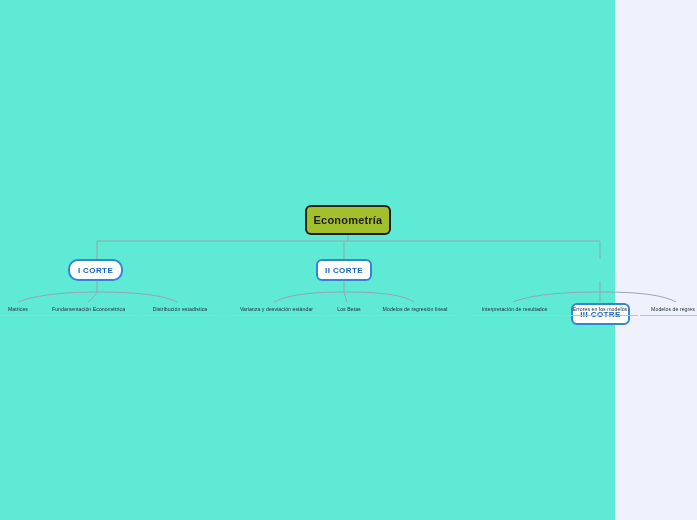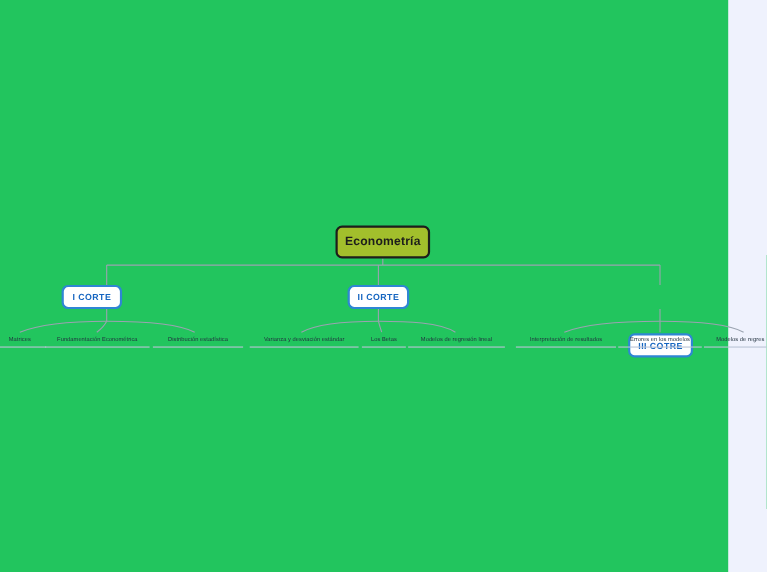--- a/index.html
+++ b/index.html
@@ -8,23 +8,23 @@
   }
   body {
     width: 697px;
     height: 520px;
     overflow: hidden;
     font-family: "Liberation Sans", sans-serif;
     background: #eff2fd;
   }
   #canvas {
     position: relative;
-    width: 662px;
+    width: 615px;
     height: 520px;
-    background: #22c55e;
+    background: #5eead4;
   }
   #edge-layer {
     position: absolute;
     left: 0;
     top: 0;
     width: 697px;
     height: 520px;
     pointer-events: none;
   }
 
@@ -55,21 +55,21 @@
   .node-branch {
     height: 22px;
     background: #ffffff;
     border: 2px solid #2f86d4;
     border-radius: 6px;
     color: #1565c0;
     font-size: 8px;
     font-weight: bold;
     letter-spacing: 0.4px;
   }
-  .branch-1 { left: 56px;  top: 259px; width: 55px; }
+  .branch-1 { left: 68px;  top: 259px; width: 55px; border-radius: 10px; }
   .branch-2 { left: 316px; top: 259px; width: 56px; }
   .branch-3 { left: 571px; top: 259px; width: 59px; margin-top: 44px; }
 
   
   .leaf {
     position: absolute;
     box-sizing: border-box;
     height: 14px;
     display: flex;
     align-items: center;

